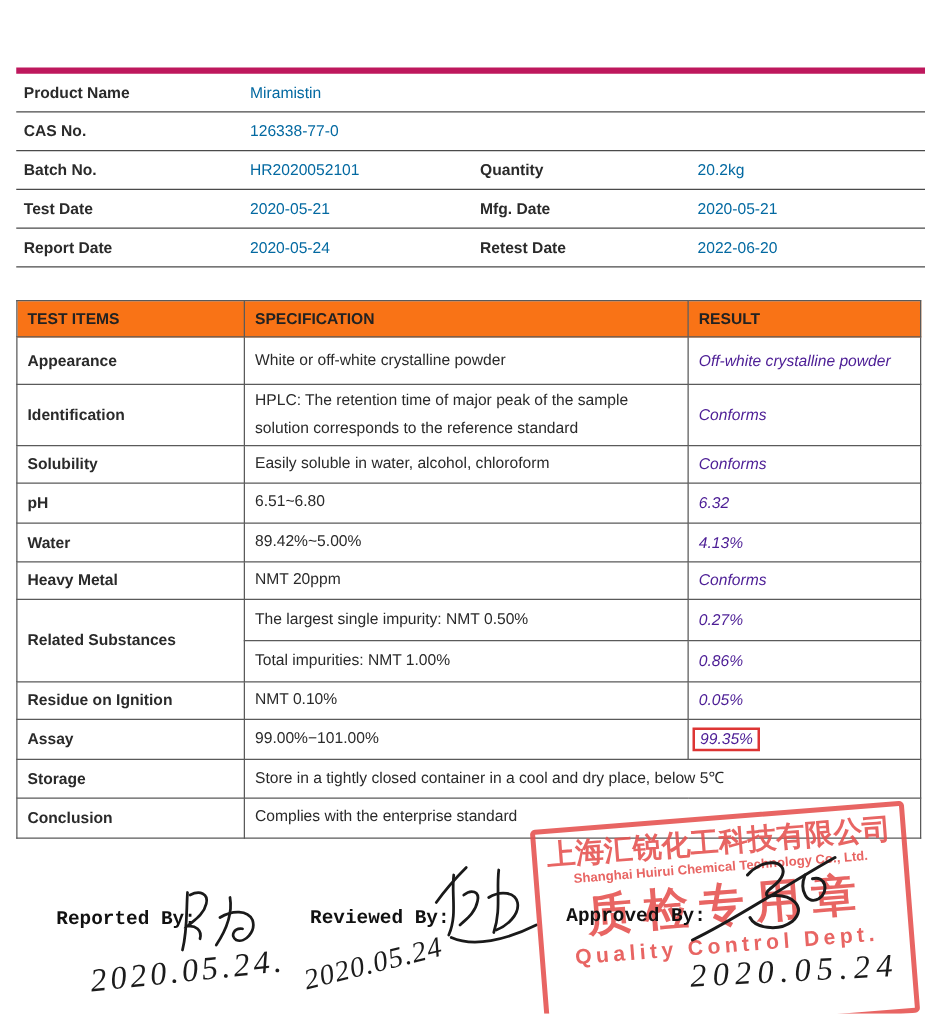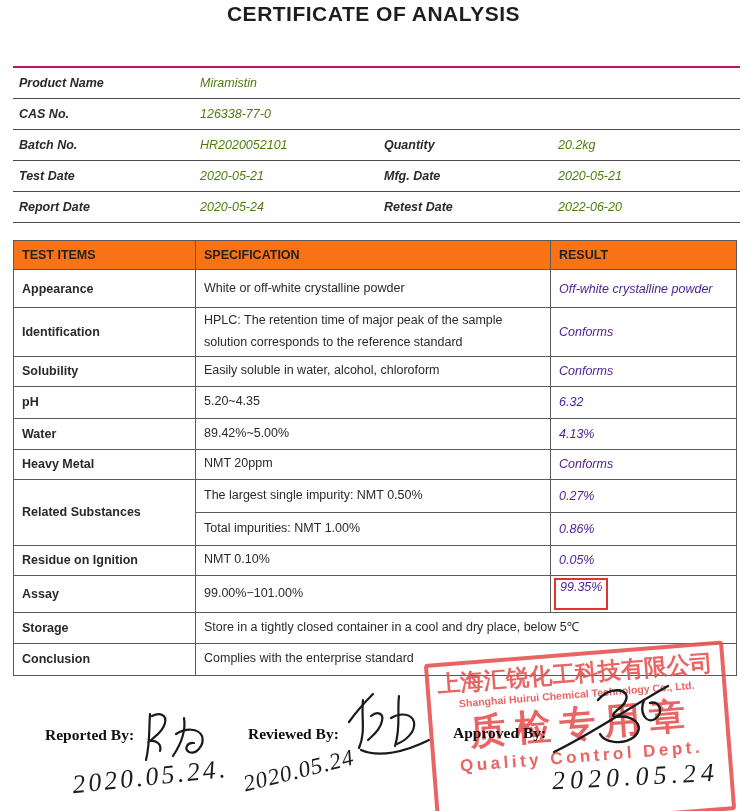--- a/index.html
+++ b/index.html
@@ -4,41 +4,41 @@
 <style>
   html,body{margin:0;padding:0;background:#fff;}
   #page{position:relative;width:747px;height:811px;background:#fff;overflow:hidden;
         font-family:"Liberation Sans",sans-serif;color:#2a2a2a;}
 
   
   .title{position:absolute;top:2px;left:0;width:100%;text-align:center;
          font-size:21px;font-weight:bold;letter-spacing:.5px;color:#1e1e1e;}
 
   
-  .info{position:absolute;top:66px;left:13px;width:727px;border-top:2px solid #be185d;
-        font-size:12.5px;font-style:italic;}
+  .info{position:absolute;top:54px;left:13px;width:727px;border-top:5px solid #be185d;
+        font-size:12.5px;}
   .info-row{display:grid;grid-template-columns:187px 178px 180px 1fr;align-items:center;
         height:30px;border-bottom:1px solid #4a4a4a;}
   .info-row .lbl{font-weight:bold;padding-left:6px;}
-  .info-row .val{color:#4d7c0f;}
+  .info-row .val{color:#0369a1;}
 
   
   table.coa{position:absolute;top:240px;left:13px;width:724px;border-collapse:collapse;
         font-size:12.5px;}
   table.coa td,table.coa th{border:1.5px solid #5a5a5a;padding:2px 8px;vertical-align:middle;
         text-align:left;}
   table.coa th{background:#f97316;font-weight:bold;height:24px;font-size:12.5px;color:#222;}
   td.item{font-weight:bold;width:165px;}
   td.spec{width:338px;line-height:1.75;}
   td.result{font-style:italic;color:#4c1d95;}
-  .red-box{display:inline-block;border:2px solid var(--assay-box,#dd3534);padding:0 4px 14px 4px;
+  .red-box{display:inline-block;border:2px solid var(--assay-box,#dd3534);padding:0 4px 1px 4px;
         margin-left:-5px;font-style:italic;}
 
   
-  .sig-label{position:absolute;font-family:Liberation Serif, serif;font-weight:bold;
+  .sig-label{position:absolute;font-family:Liberation Mono, monospace;font-weight:bold;
         font-size:15.5px;color:#111;white-space:nowrap;}
   .sig-svg{position:absolute;}
   .hand-date{position:absolute;font-family:"Liberation Serif",serif;font-style:italic;
         color:#1b1b1b;white-space:nowrap;}
 
   
   .stamp{position:absolute;left:430px;top:652px;width:300px;height:170px;
         transform:rotate(-4.5deg);border:4px solid var(--stamp-red,#e5504e);
         border-radius:4px;color:var(--stamp-red,#e5504e);text-align:center;
         opacity:.88;z-index:2;padding-top:4px;box-sizing:border-box;}
@@ -48,21 +48,20 @@
         line-height:1.25;margin-left:6px;}
   .stamp .en2{font-size:17px;font-weight:bold;letter-spacing:3.5px;white-space:nowrap;line-height:1.3;}
 
   .above-stamp{z-index:5;}
 </style>
 </head>
 <body>
 
 <div id="page">
 
-  <div class="title">CERTIFICATE OF ANALYSIS</div>
 
   <div class="info">
     <div class="info-row">
       <span class="lbl">Product Name</span>
       <span class="val">Miramistin</span>
       <span class="lbl"></span>
         <span class="val"></span>
     </div>
     <div class="info-row">
       <span class="lbl">CAS No.</span>
@@ -112,21 +111,21 @@
       <td class="spec">HPLC: The retention time of major peak of the sample solution corresponds to the reference standard</td>
       <td class="result">Conforms</td>
     </tr>
     <tr style="height:30px">
       <td class="item">Solubility</td>
       <td class="spec">Easily soluble in water, alcohol, chloroform</td>
       <td class="result">Conforms</td>
     </tr>
     <tr style="height:32px">
       <td class="item">pH</td>
-      <td class="spec">5.20~4.35</td>
+      <td class="spec">6.51~6.80</td>
       <td class="result">6.32</td>
     </tr>
     <tr style="height:31px">
       <td class="item">Water</td>
       <td class="spec">89.42%~5.00%</td>
       <td class="result">4.13%</td>
     </tr>
     <tr style="height:30px">
       <td class="item">Heavy Metal</td>
       <td class="spec">NMT 20ppm</td>

